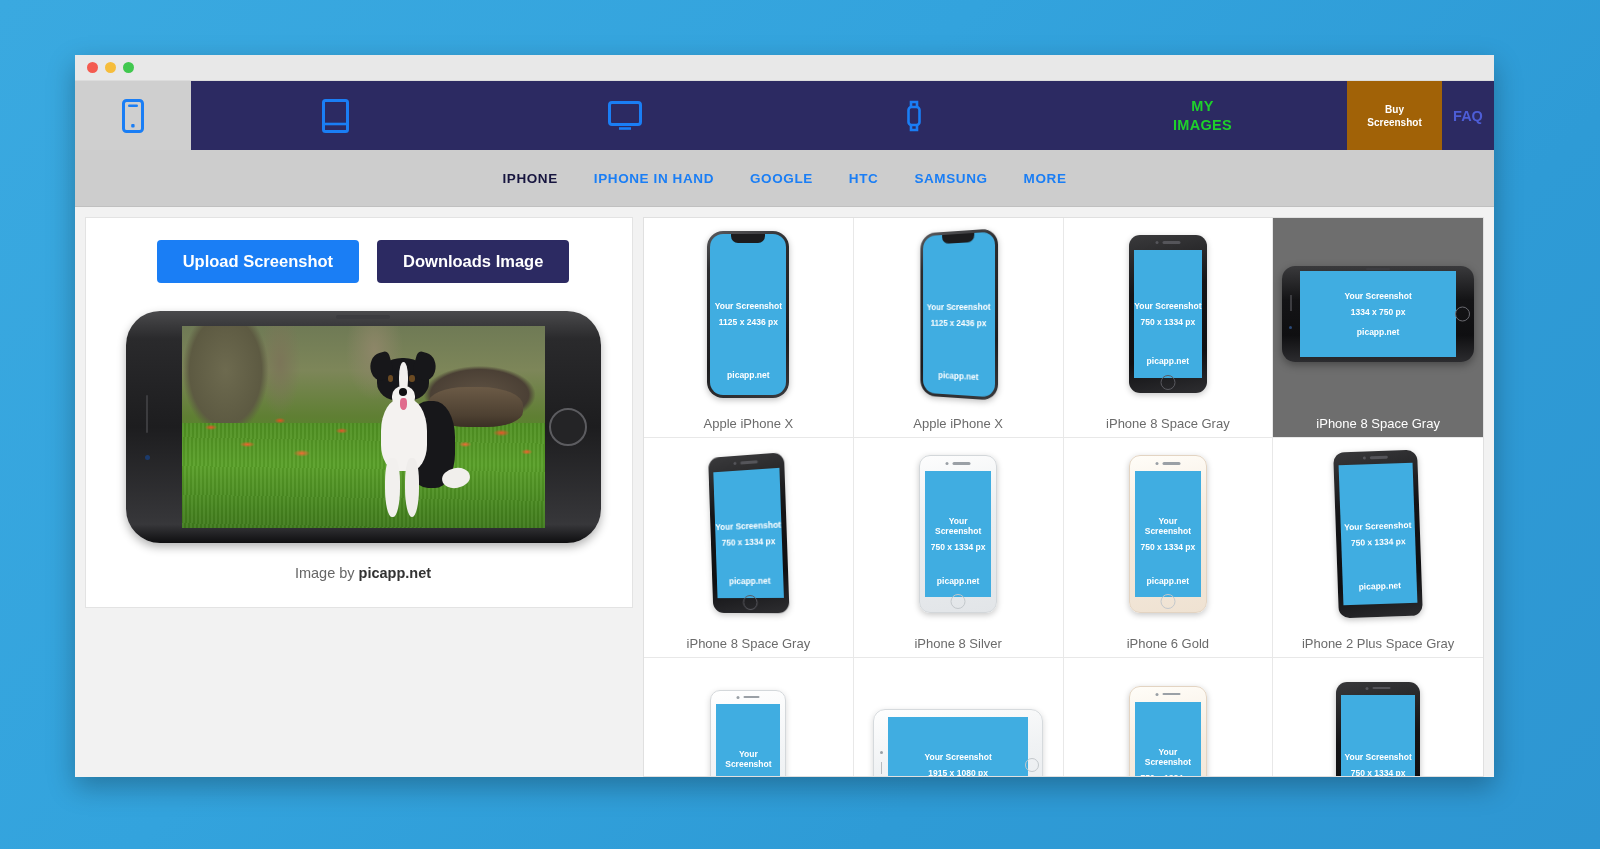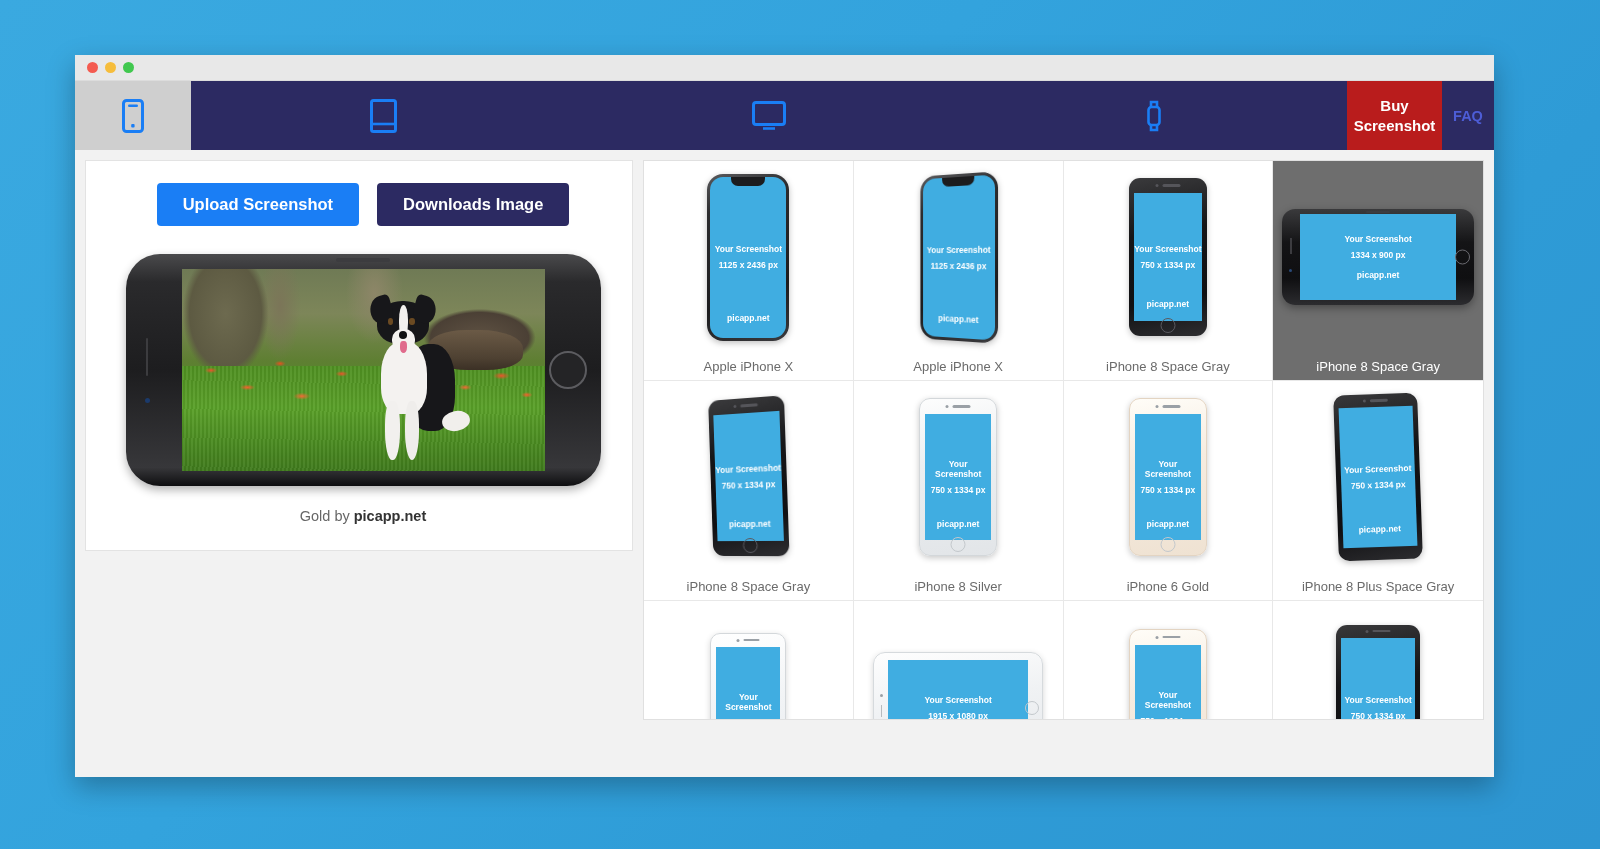--- a/index.html
+++ b/index.html
@@ -58,21 +58,21 @@
     cursor: pointer;
   }
   .nav-icon-tab.active { background: #cfcfcf; }
   .nav-mid { flex: 1; display: flex; align-items: center; }
   .nav-mid .nav-icon-tab { width: auto; flex: 1; }
   .my-images {
     color: #1ed12b; font-size: 14.5px; font-weight: 700; text-align: center;
     line-height: 1.25; letter-spacing: .3px; cursor: pointer; flex: 1;
   }
   .buy-btn {
-    width: 95px; background: #b91c1c; color: #fff; font-size: 15px; font-weight: 700;
+    width: 95px; background: #a16207; color: #fff; font-size: 10px; font-weight: 700;
     display: flex; align-items: center; justify-content: center; text-align: center;
     line-height: 1.3; cursor: pointer;
   }
   .faq-btn {
     width: 52px; color: #4d5dd6; font-size: 14.5px; font-weight: 700;
     display: flex; align-items: center; justify-content: center; cursor: pointer;
   }
 
   
   .subnav {
@@ -380,31 +380,43 @@
       </div>
       <div class="nav-icon-tab">
         <span>
           <svg class="nv" width="20" height="34" viewBox="0 0 20 34">
             <rect x="4.5" y="8" width="11" height="18" rx="3" fill="none" stroke="#1a7ef5" stroke-width="2.6"></rect>
             <path d="M7 8 L7 3 L13 3 L13 8" fill="none" stroke="#1a7ef5" stroke-width="2.6"></path>
             <path d="M7 26 L7 31 L13 31 L13 26" fill="none" stroke="#1a7ef5" stroke-width="2.6"></path>
           </svg>
         </span>
       </div>
+      <div class="my-images">
+        <div>MY</div>
+        <div>IMAGES</div>
+      </div>
     </div>
 
     <div class="buy-btn">
       <div>
         <div>Buy</div>
         <div>Screenshot</div>
       </div>
     </div>
     <div class="faq-btn">FAQ</div>
   </div>
 
+  <div class="subnav">
+    <a class="active">IPHONE</a>
+    <a>IPHONE IN HAND</a>
+    <a>GOOGLE</a>
+    <a>HTC</a>
+    <a>SAMSUNG</a>
+    <a>MORE</a>
+  </div>
 
   <div class="content">
 
     <div class="left-pane">
       <div class="card">
 
         <div class="btn-row">
           <button class="btn upload">Upload Screenshot</button>
           <button class="btn download">Downloads Image</button>
         </div>
@@ -433,21 +445,21 @@
                 <div class="eye-r"></div>
                 <div class="muzzle"></div>
                 <div class="nose"></div>
                 <div class="tongue"></div>
               </div>
             </div>
           </div>
         </div>
 
         <div class="credit">
-          <span>Gold by </span><b>picapp.net</b>
+          <span>Image by </span><b>picapp.net</b>
         </div>
 
       </div>
     </div>
 
     <div class="grid-pane">
       <div class="grid">
 
         <div class="cell">
           <div class="thumb">
@@ -496,21 +508,21 @@
         </div>
 
         <div class="cell selected">
           <div class="thumb">
             <div class="i8land">
               <span class="spk"></span>
               <span class="vol"></span>
               <span class="cam"></span>
               <div class="ph-screen land">
                 <span class="l1">Your Screenshot</span>
-                <span class="l2">1334 x 900 px</span>
+                <span class="l2">1334 x 750 px</span>
                 <span class="l3">picapp.net</span>
               </div>
               <span class="home"></span>
             </div>
           </div>
           <div class="cell-label">iPhone 8 Space Gray</div>
         </div>
 
         <div class="cell">
           <div class="thumb">
@@ -573,21 +585,21 @@
                   <i></i>
                   <span class="bar"></span>
                 </span>
               <div class="ph-screen">
                 <span class="l1">Your Screenshot</span>
                 <span class="l2">750 x 1334 px</span>
                 <span class="l3">picapp.net</span>
               </div>
             </div>
           </div>
-          <div class="cell-label">iPhone 8 Plus Space Gray</div>
+          <div class="cell-label">iPhone 2 Plus Space Gray</div>
         </div>
 
         <div class="cell">
           <div class="thumb">
             <div class="andro">
               <span class="top-dots">
                   <i></i>
                   <span class="bar"></span>
                 </span>
               <div class="ph-screen">

